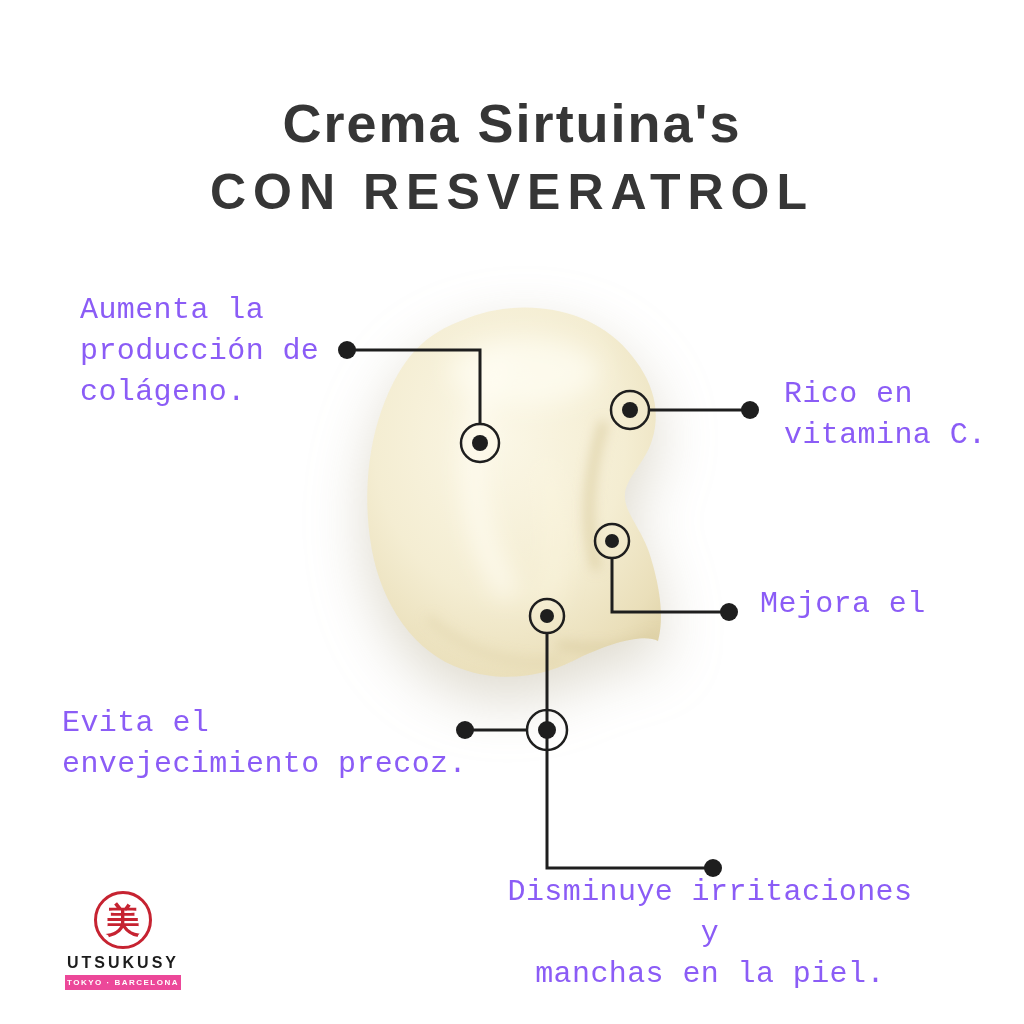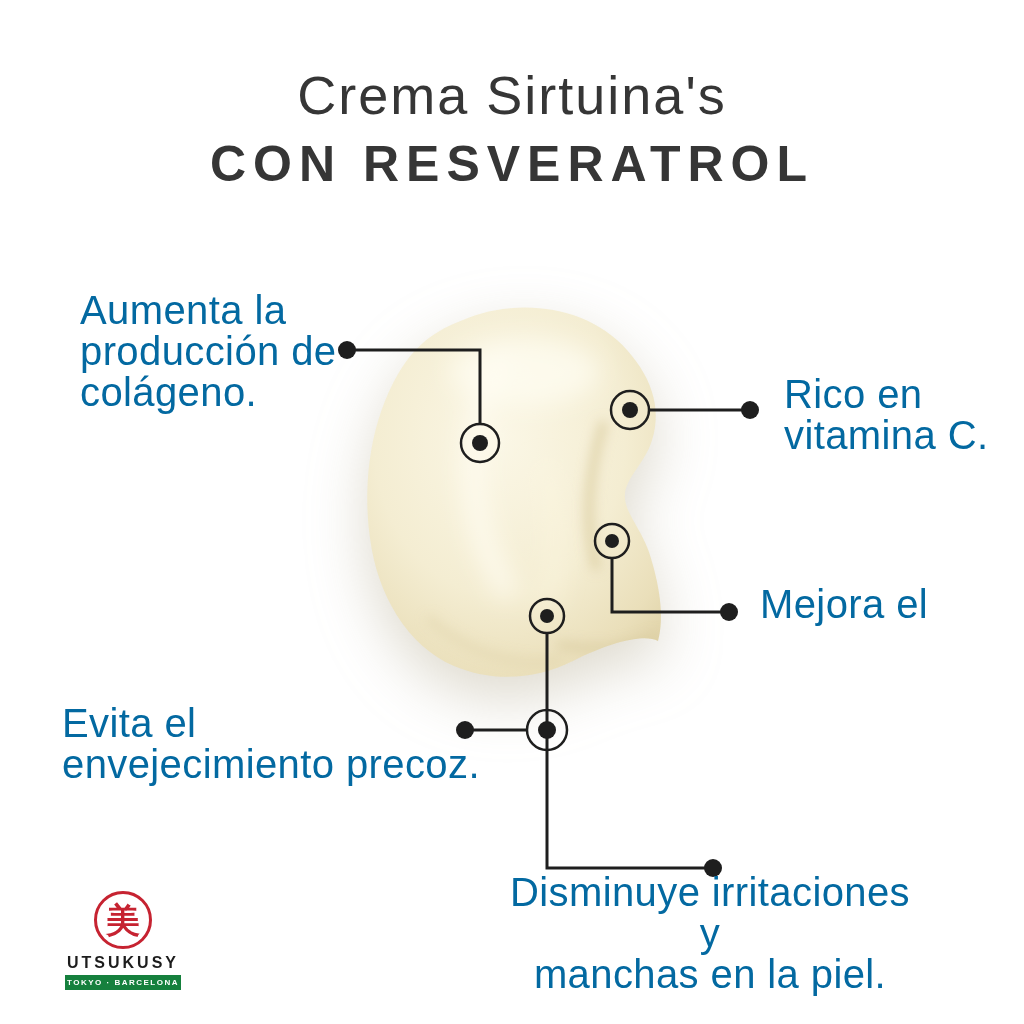--- a/index.html
+++ b/index.html
@@ -3,47 +3,47 @@
 <meta charset="utf-8">
 <style>
   html,body { margin:0; padding:0; background:#ffffff; }
   .canvas {
     position:relative; width:1024px; height:1024px; background:#ffffff;
     overflow:hidden; font-family:"Liberation Sans","DejaVu Sans",sans-serif;
     color:#3e3e3e;
   }
   
   .title { position:absolute; top:66px; left:0; width:1024px; text-align:center; color:#363636; }
-  .title-line1 { font-size:54px; font-weight:400; letter-spacing:2px; line-height:58px; }
+  .title-line1 { font-size:54px; font-weight:700; letter-spacing:2px; line-height:58px;margin-top:28px; }
   .title-line2 { font-size:50px; font-weight:600; letter-spacing:7px; line-height:56px; margin-top:12px; }
 
   
   .blob-svg { position:absolute; left:0; top:0; z-index:1;
               filter: drop-shadow(0 22px 30px rgba(160,150,115,0.35)); }
   .connectors { position:absolute; left:0; top:0; z-index:2; }
 
   
-  .ann { position:absolute; z-index:3; font-size:40px; line-height:41px; letter-spacing:0.4px; color:#0369a1; }
+  .ann { position:absolute; z-index:3; font-size:30px; line-height:41px; letter-spacing:0.4px; color:#8b5cf6;font-family:Liberation Mono, monospace; }
   .ann-colageno       { left:80px;  top:290px; }
   .ann-vitamina       { left:784px; top:374px; }
   .ann-acne           { left:760px; top:584px; }
   .ann-envejecimiento { left:62px;  top:703px; }
   .ann-irritaciones   { left:505px; top:872px; width:410px; text-align:center; }
 
   
   .logo { position:absolute; left:62px; top:891px; width:122px; z-index:3;
           display:flex; flex-direction:column; align-items:center; }
   .logo-mark {
     width:52px; height:52px; border:3px solid #c62331; border-radius:50%;
     display:flex; align-items:center; justify-content:center;
     color:#c62331; font-size:34px; font-weight:700; line-height:1;
   }
   .logo-name { margin-top:5px; font-size:16px; font-weight:700; letter-spacing:3px; color:#1c1c1c; white-space:nowrap; }
   .logo-tagline {
-    margin-top:3px; width:116px; height:15px; background:#15803d; color:#ffffff;
+    margin-top:3px; width:116px; height:15px; background:#ec4899; color:#ffffff;
     font-size:8px; letter-spacing:1.5px; line-height:15px; text-align:center; font-weight:700; white-space:nowrap;
   }
 </style>
 </head>
 <body>
 
 <div class="canvas">
 
   <header class="title">
     <div class="title-line1">Crema Sirtuina's</div>

